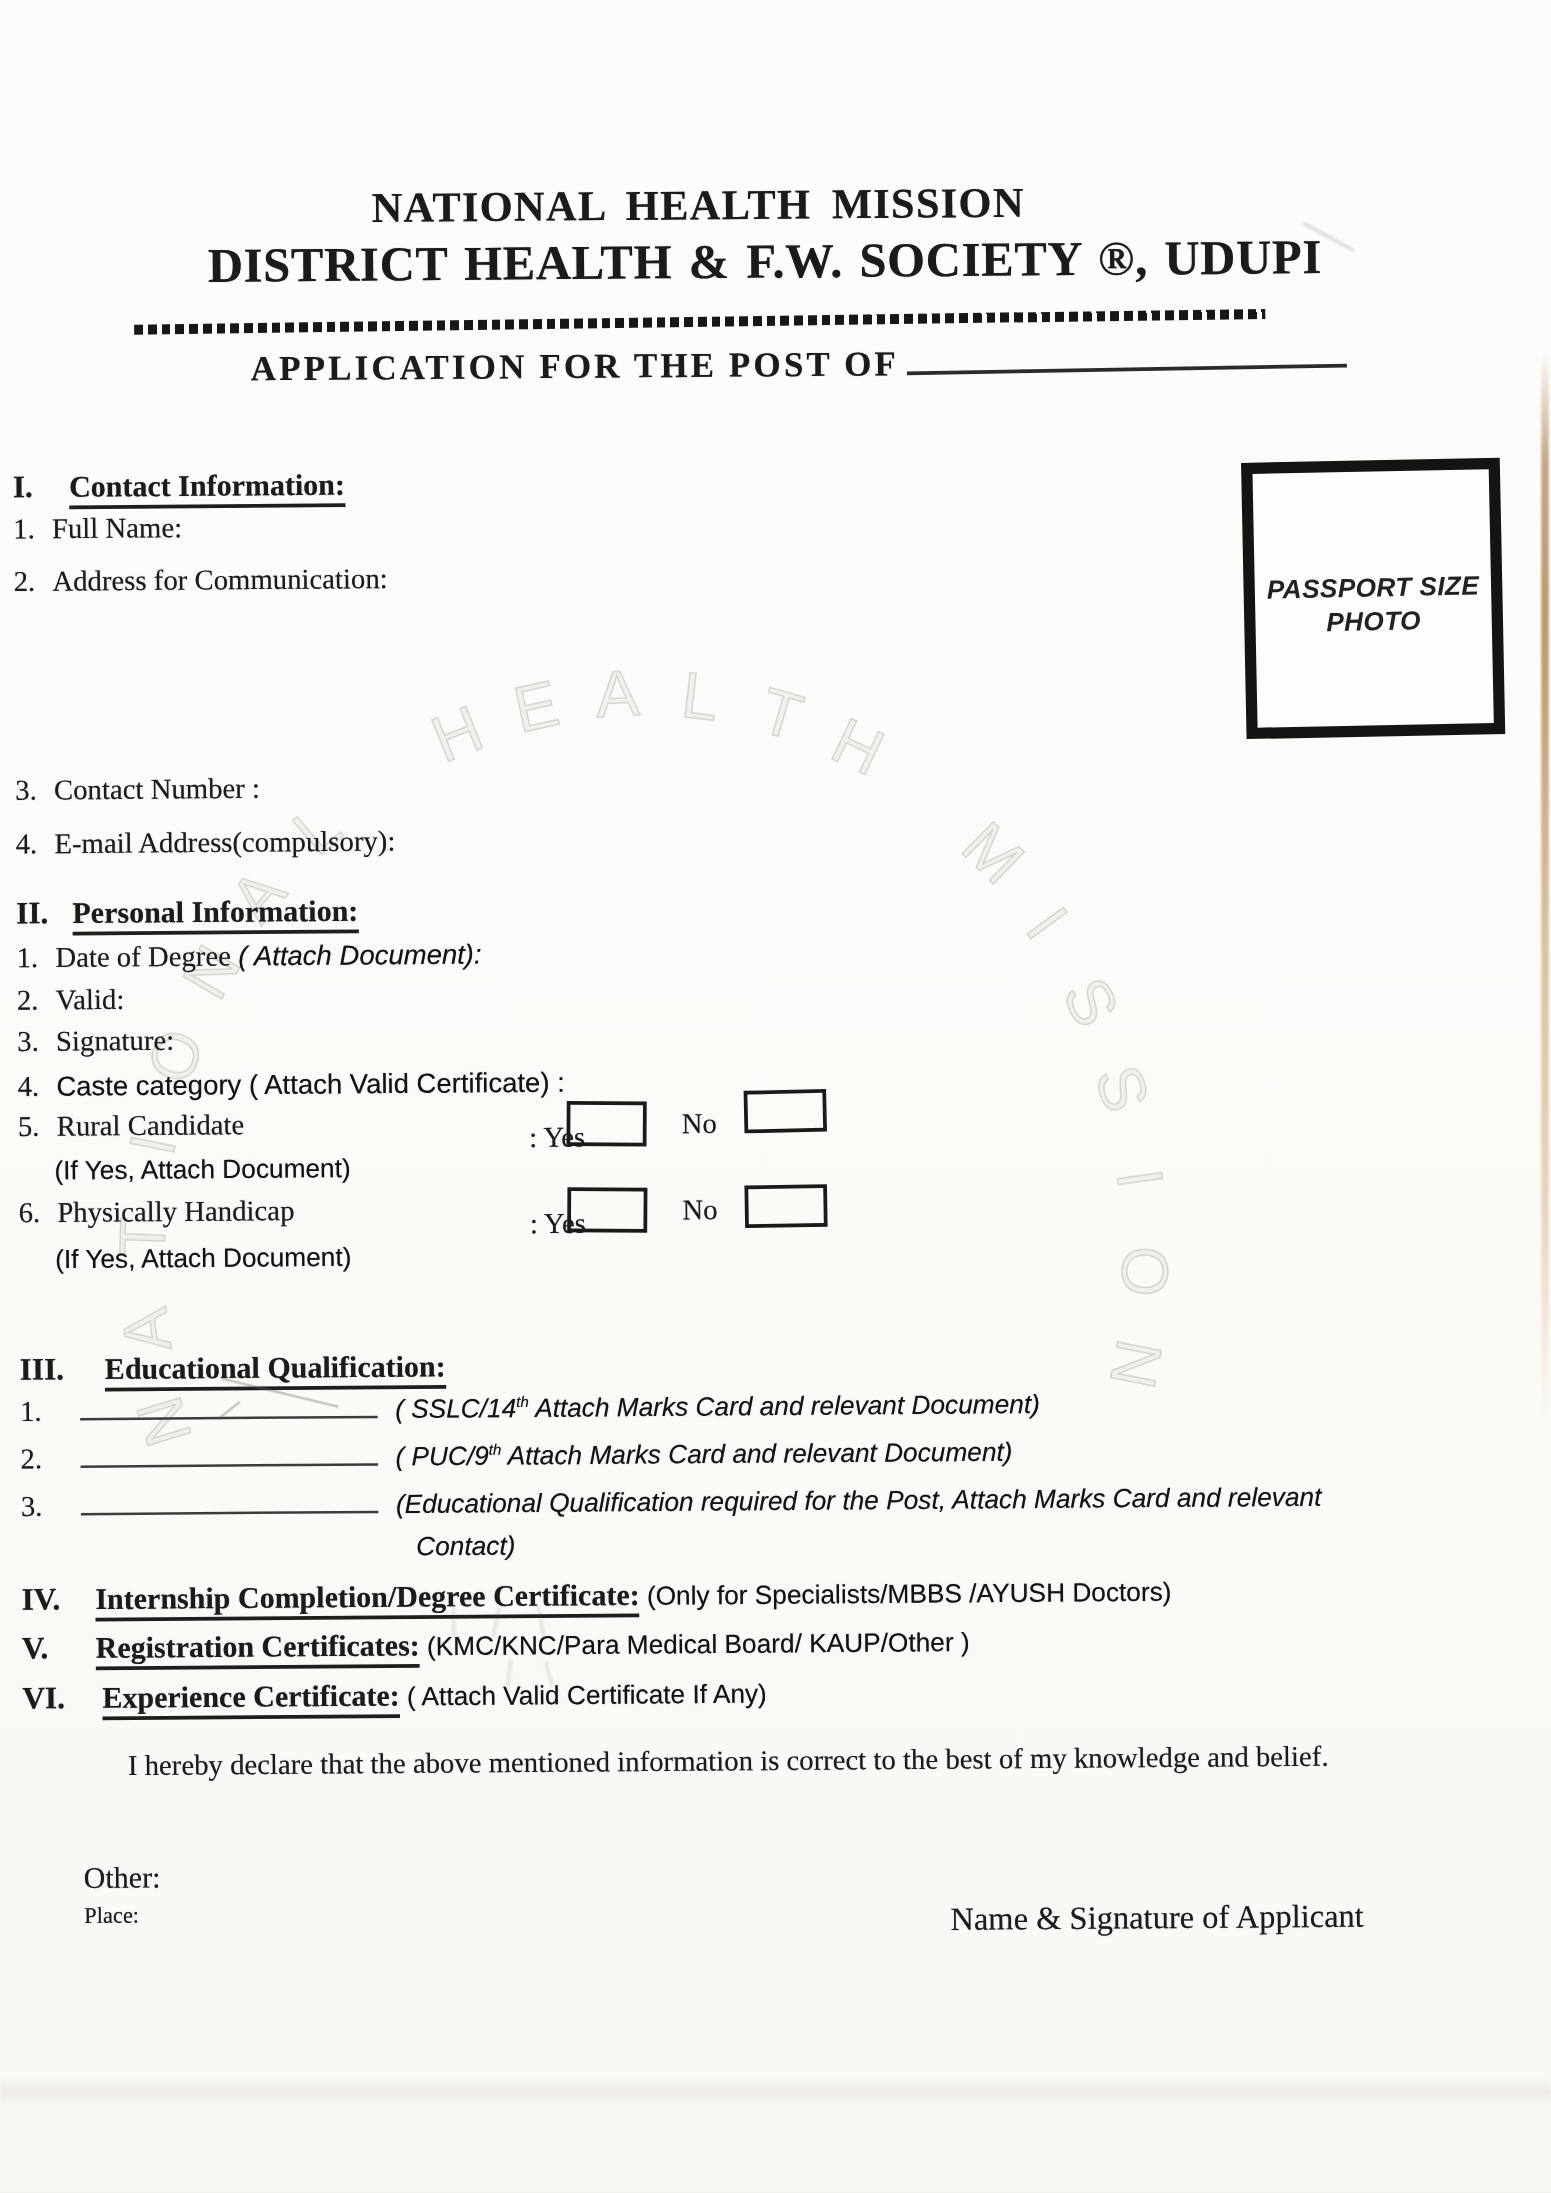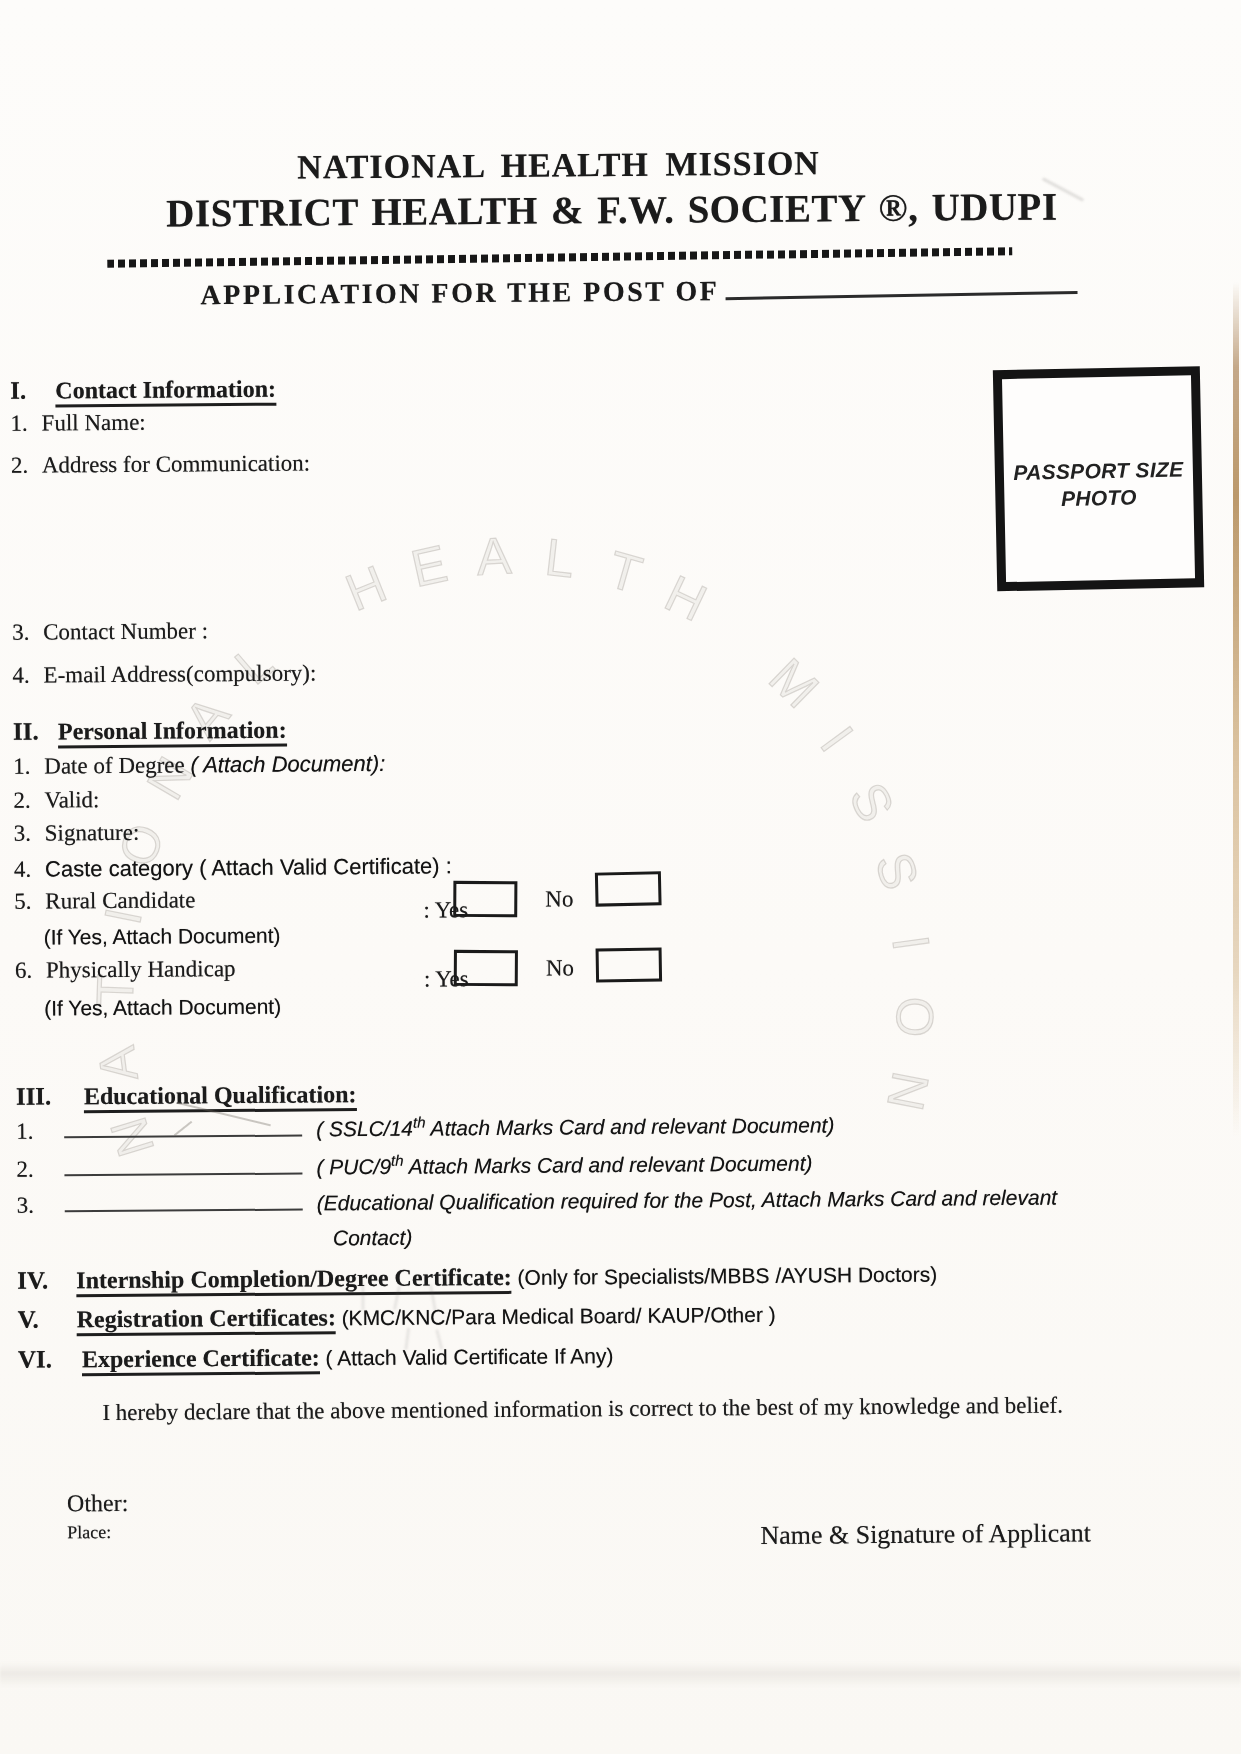--- a/index.html
+++ b/index.html
@@ -30,21 +30,21 @@
     font-size:21px;color:#222;letter-spacing:.3px;line-height:1.25;}
 
   
   .row{position:absolute;left:14px;white-space:nowrap;font-size:23px;}
   .num{display:inline-block;width:31px;}
   .numb{display:inline-block;font-weight:bold;font-size:25px;}
   .w68{width:68px;} .w59{width:59px;} .w64{width:64px;} .w45{width:45px;}
   .sec-title{font-weight:bold;font-size:24px;border-bottom:3px solid #1e1e1e;padding-bottom:1px;}
   .sans{font-family:"Liberation Sans",sans-serif;font-size:21px;color:#121212;}
   .isans{font-family:"Liberation Sans",sans-serif;font-style:italic;font-size:21px;color:#121212;}
-  .isans sup{font-size:15px;}
+  .isans sup{font-size:12px;}
   .note-row{font-family:"Liberation Sans",sans-serif;font-size:21px;left:43px;color:#121212;}
 
   
   .ck-yes{position:absolute;left:376px;top:12px;margin-left:33px;}
   .ck-no{position:absolute;left:531px;top:2px;}
   .ckbox{position:absolute;border:3px solid #1a1a1a;background:transparent;}
   .ckbox.yes{left:439px;top:-4px;width:58px;height:30px;transform:rotate(.8deg);}
   .r5 .ckbox.no{left:581px;top:-12px;width:60px;height:28px;transform:rotate(-.8deg);}
   .r6 .ckbox.no{left:581px;top:-5px;width:60px;height:28px;transform:rotate(-.5deg);}
 

